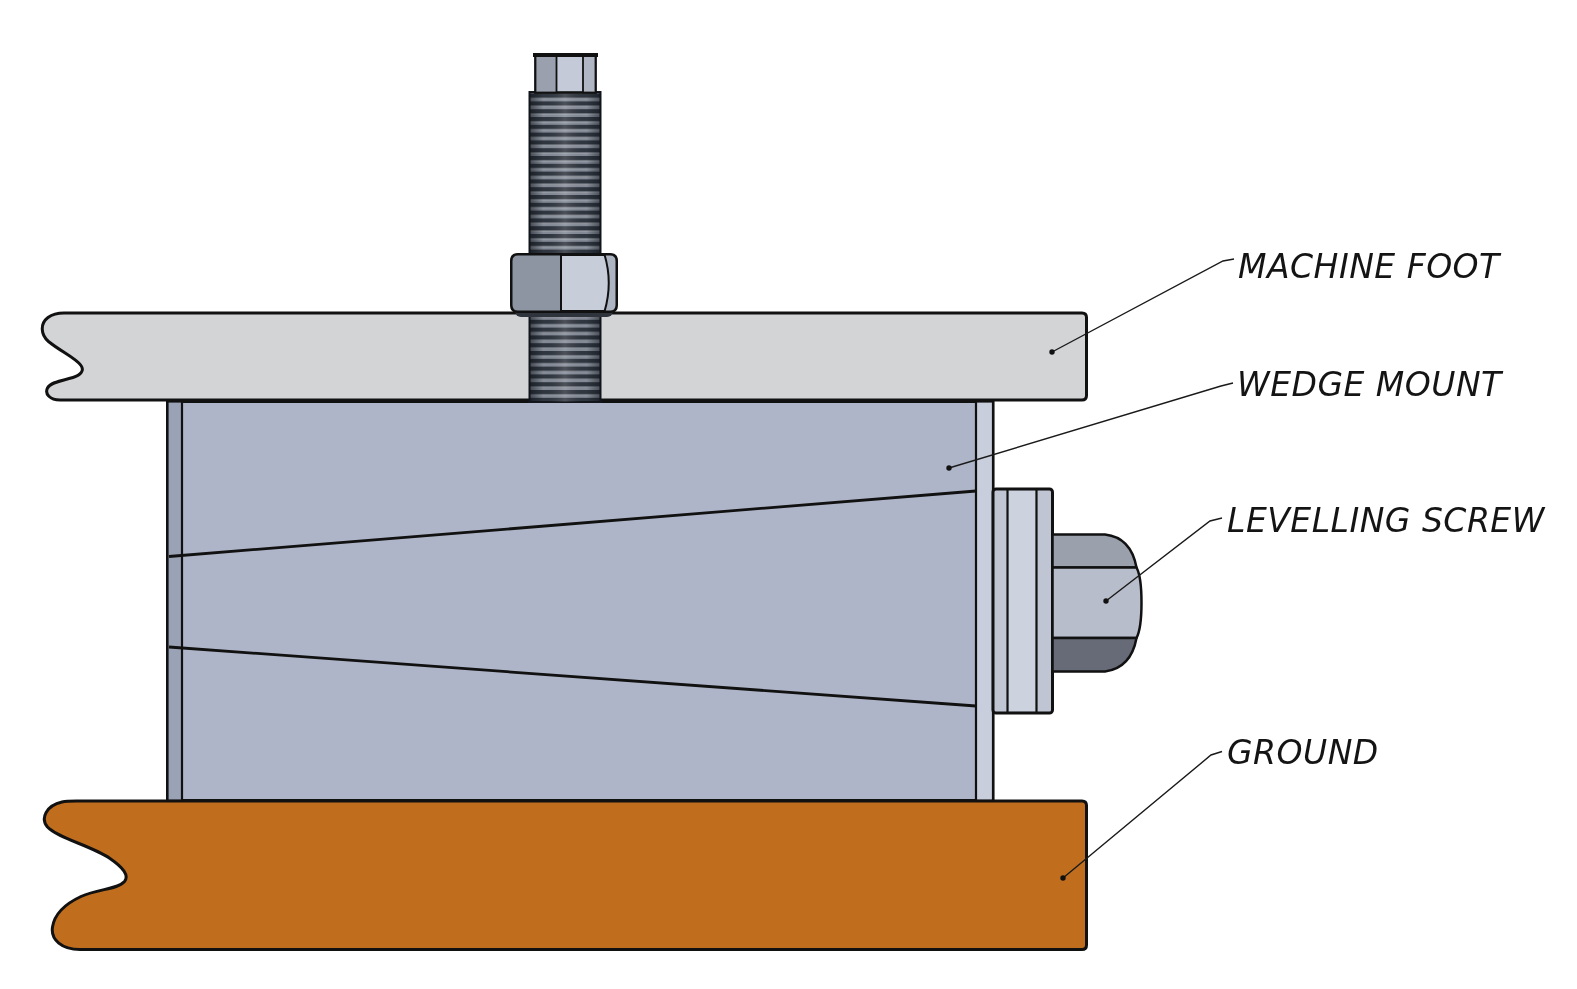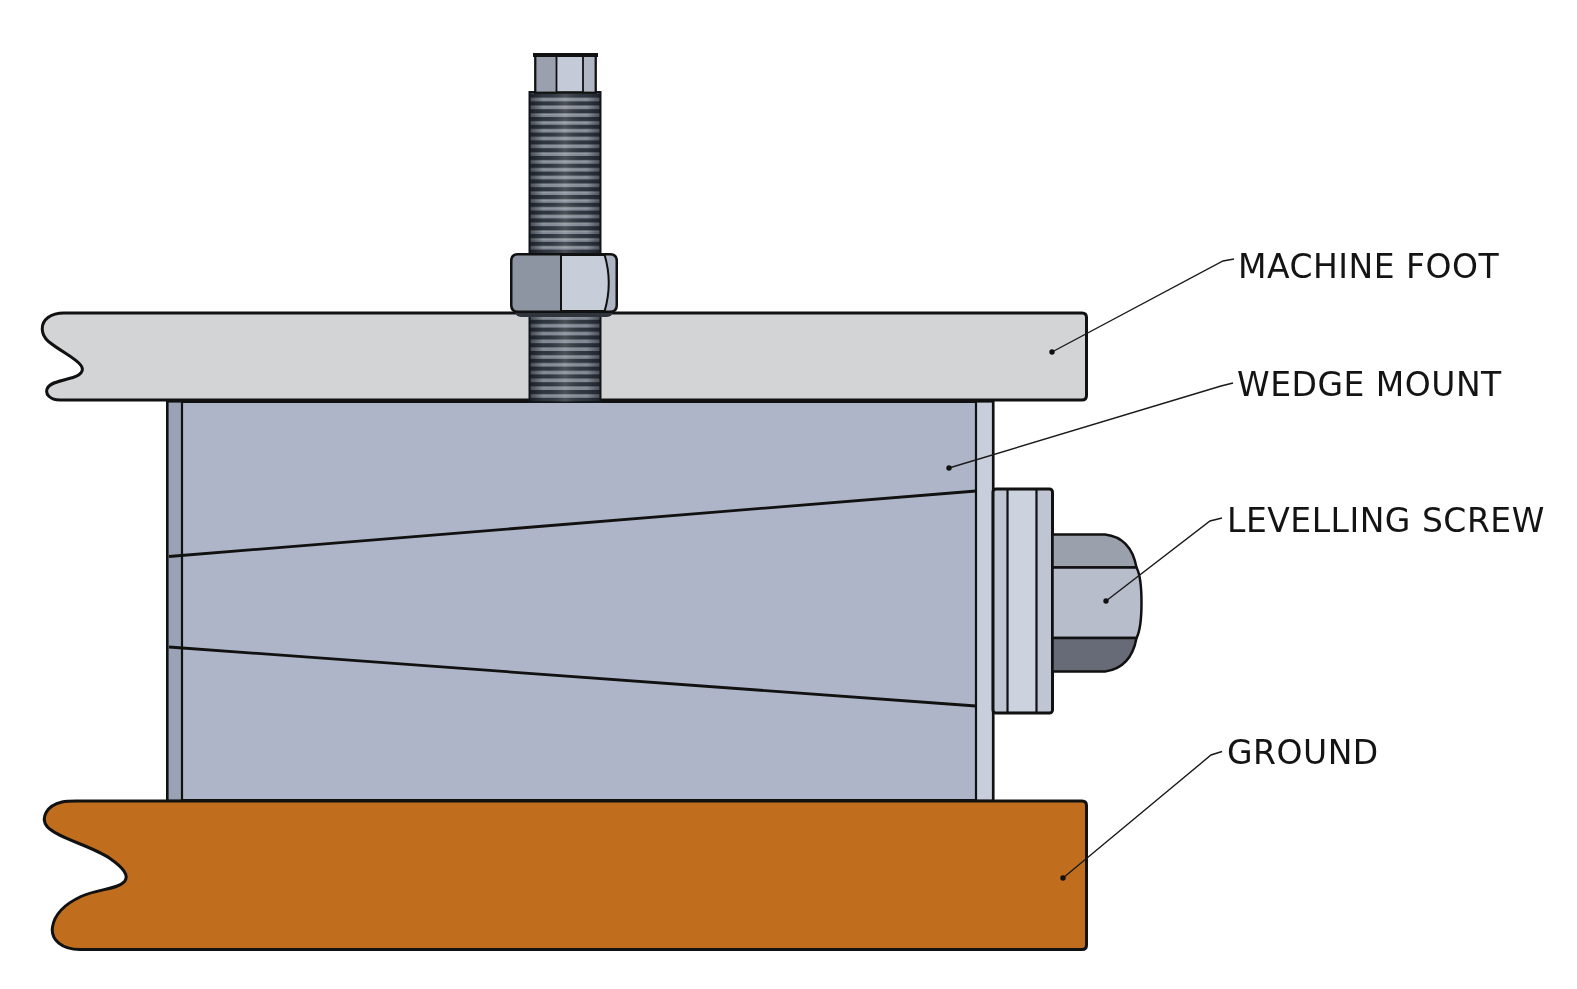--- a/index.html
+++ b/index.html
@@ -7,20 +7,21 @@
     padding: 0;
     background: #ffffff;
     font-family: "DejaVu Sans", "Liberation Sans", sans-serif;
   }
   .stage {
     position: relative;
     width: 1577px;
     height: 989px;
     background: #ffffff;
     overflow: hidden;
+    font-style: italic;
   }
   svg { display: block; }
   .callout-text {
     font-family: "DejaVu Sans", "Liberation Sans", sans-serif;
     font-size: 33px;
     fill: #141414;
     letter-spacing: 0.5px;
   }
   .leader {
     stroke: #1a1a1a;

